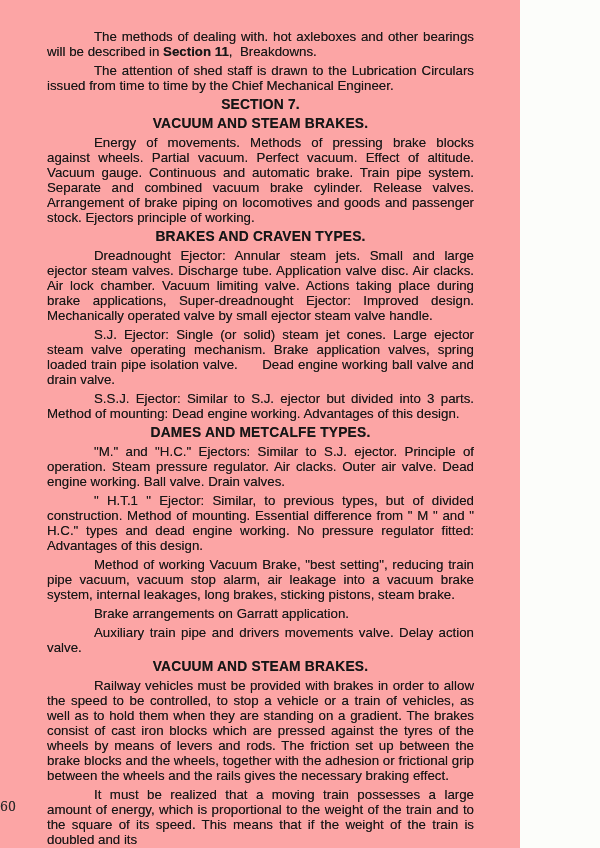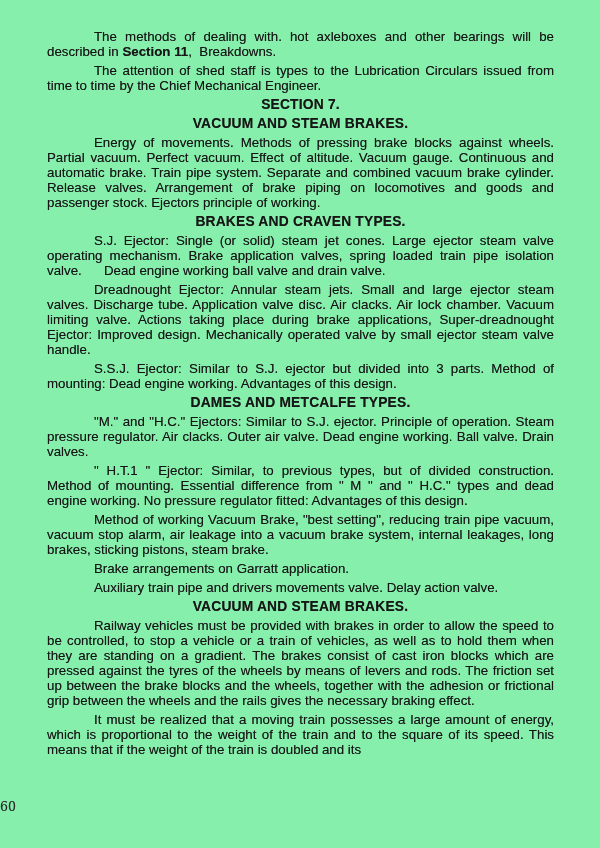--- a/index.html
+++ b/index.html
@@ -2,24 +2,24 @@
 <html><head>
 <meta charset="utf-8">
 <style>
   html, body {
     margin: 0;
     padding: 0;
     background: #fcfdfa;
   }
   .page {
     position: relative;
-    width: 600px;
+    width: 520px;
     height: 848px;
     box-sizing: border-box;
-    background: #86efac;
+    background: #fca5a5;
     color: #161616;
     font-family: "Liberation Sans", sans-serif;
     font-size: 13.3px;
     line-height: 15px;
     padding: 29px 46px 0 47px;
     overflow: hidden;
     text-shadow: 0 0 0.4px rgba(20,20,20,0.55);
   }
   .para {
     margin: 0 0 4px 0;
@@ -45,33 +45,33 @@
     color: #2a2a2a;
   }
 </style>
 </head>
 <body>
 
 <div class="page">
 
   <p class="para"><span>The methods of dealing with. hot axleboxes and other bearings will be described in </span><span class="bold">Section 11</span><span>,&nbsp; Breakdowns.</span></p>
 
-  <p class="para">The attention of shed staff is types to the Lubrication Circulars issued from time to time by the Chief Mechanical Engineer.</p>
+  <p class="para">The attention of shed staff is drawn to the Lubrication Circulars issued from time to time by the Chief Mechanical Engineer.</p>
 
   <div class="heading">SECTION 7.</div>
 
   <div class="heading">VACUUM AND STEAM BRAKES.</div>
 
   <p class="para">Energy of movements. Methods of pressing brake blocks against wheels. Partial vacuum. Perfect vacuum. Effect of altitude. Vacuum gauge. Continuous and automatic brake. Train pipe system. Separate and combined vacuum brake cylinder. Release valves. Arrangement of brake piping on locomotives and goods and passenger stock. Ejectors principle of working.</p>
 
   <div class="heading">BRAKES AND CRAVEN TYPES.</div>
 
+  <p class="para">Dreadnought Ejector: Annular steam jets. Small and large ejector steam valves. Discharge tube. Application valve disc. Air clacks. Air lock chamber. Vacuum limiting valve. Actions taking place during brake applications, Super-dreadnought Ejector: Improved design. Mechanically operated valve by small ejector steam valve handle.</p>
+
   <p class="para">S.J. Ejector: Single (or solid) steam jet cones. Large ejector steam valve operating mechanism. Brake application valves, spring loaded train pipe isolation valve.&nbsp;&nbsp;&nbsp;&nbsp;&nbsp; Dead engine working ball valve and drain valve.</p>
-
-  <p class="para">Dreadnought Ejector: Annular steam jets. Small and large ejector steam valves. Discharge tube. Application valve disc. Air clacks. Air lock chamber. Vacuum limiting valve. Actions taking place during brake applications, Super-dreadnought Ejector: Improved design. Mechanically operated valve by small ejector steam valve handle.</p>
 
   <p class="para">S.S.J. Ejector: Similar to S.J. ejector but divided into 3 parts. Method of mounting: Dead engine working. Advantages of this design.</p>
 
   <div class="heading">DAMES AND METCALFE TYPES.</div>
 
   <p class="para">"M." and "H.C." Ejectors: Similar to S.J. ejector. Principle of operation. Steam pressure regulator. Air clacks. Outer air valve. Dead engine working. Ball valve. Drain valves.</p>
 
   <p class="para">" H.T.1 " Ejector: Similar, to previous types, but of divided construction. Method of mounting. Essential difference from " M " and " H.C." types and dead engine working. No pressure regulator fitted: Advantages of this design.</p>
 
   <p class="para">Method of working Vacuum Brake, "best setting", reducing train pipe vacuum, vacuum stop alarm, air leakage into a vacuum brake system, internal leakages, long brakes, sticking pistons, steam brake.</p>

